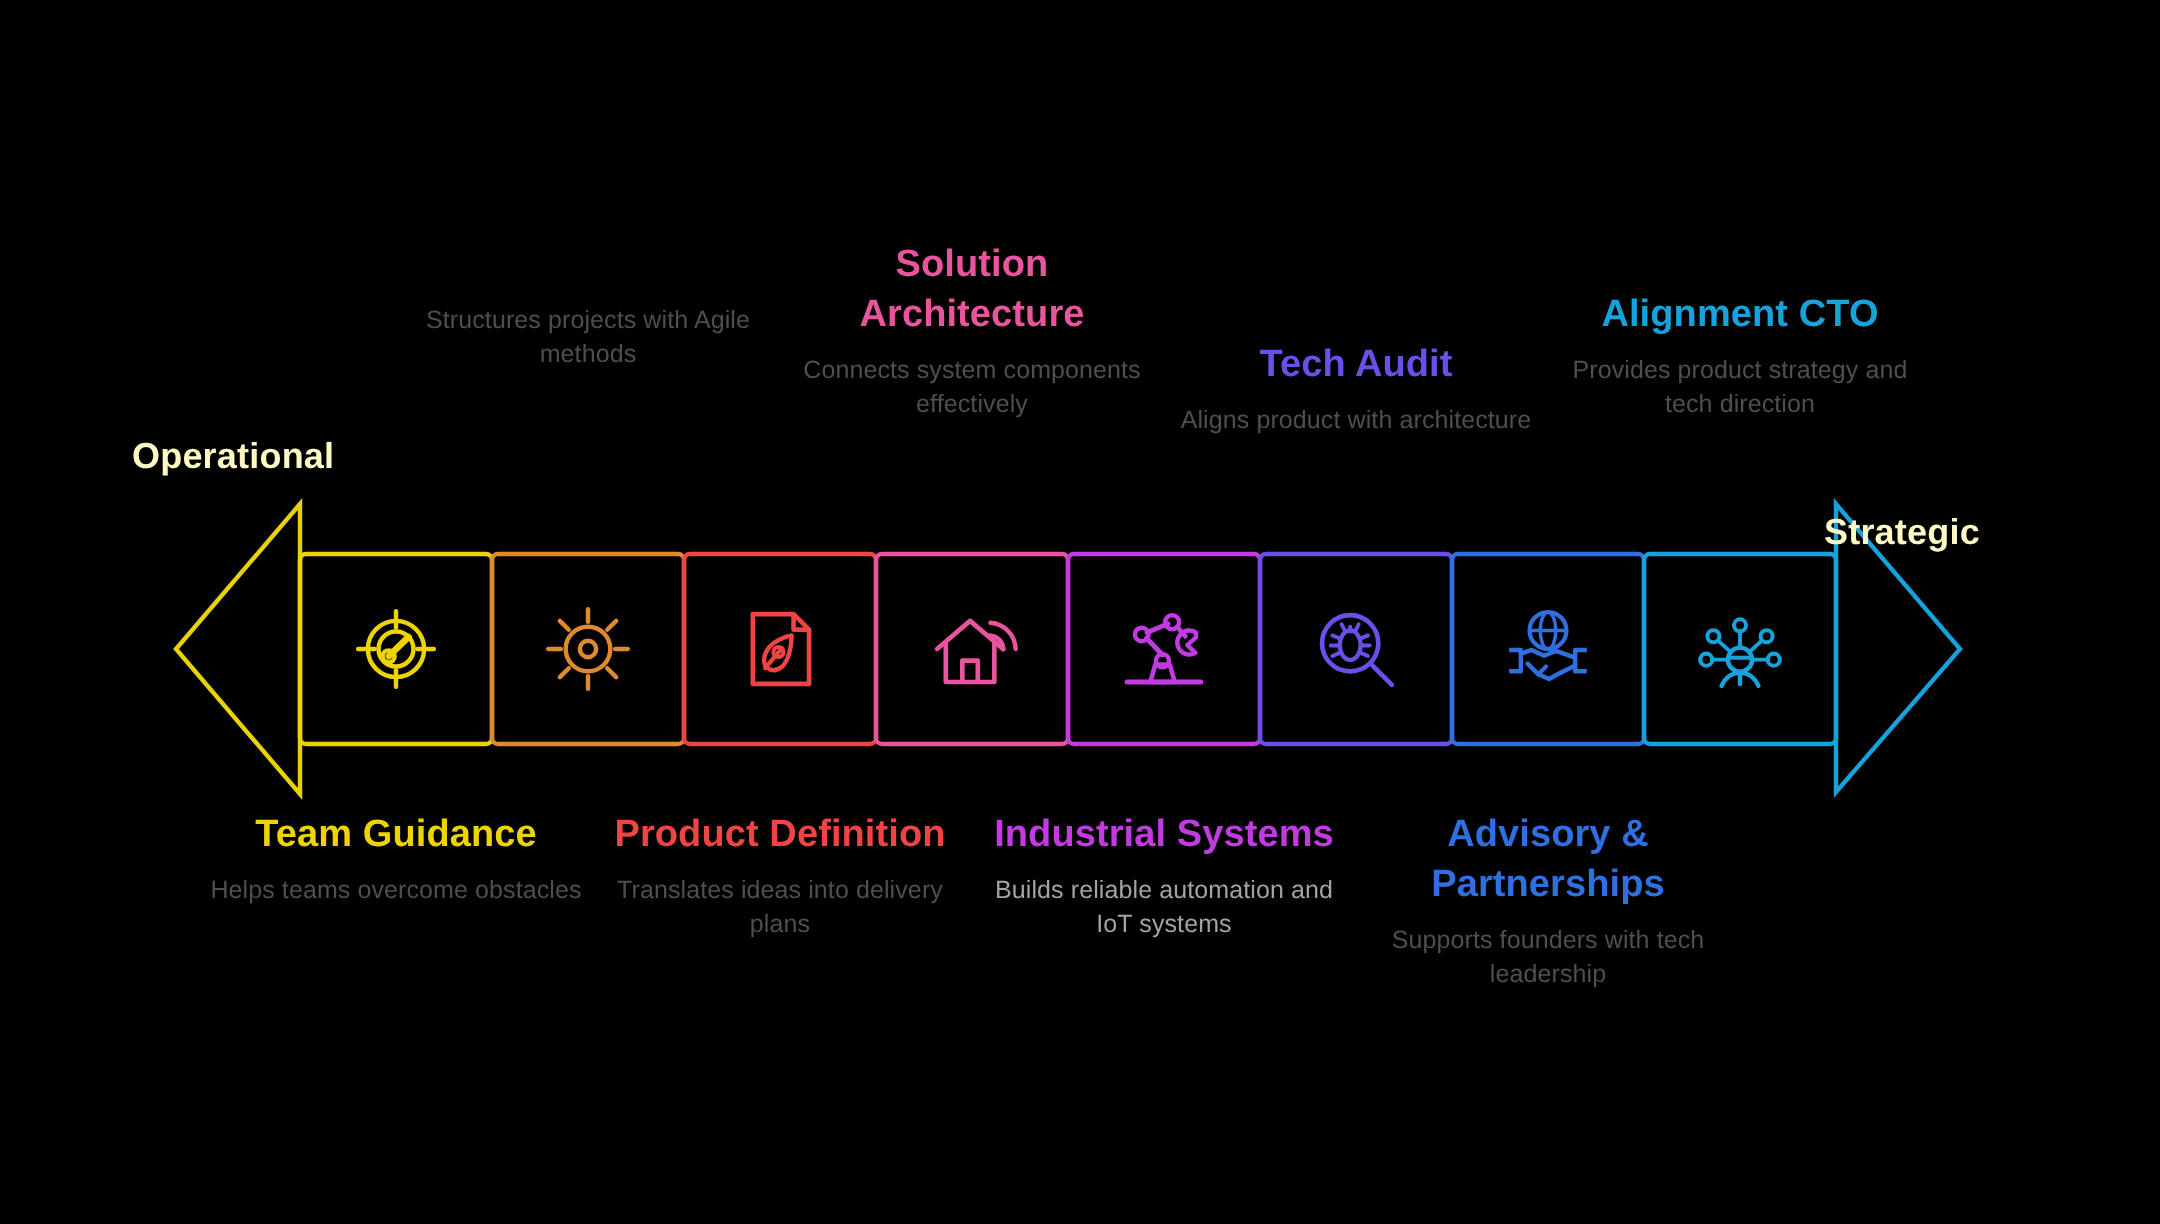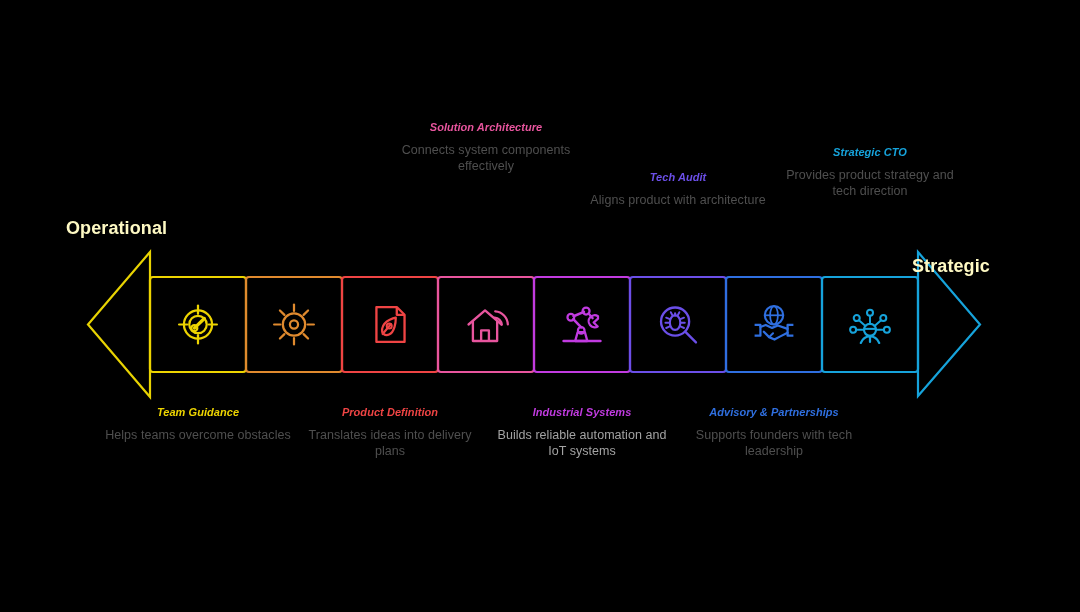--- a/index.html
+++ b/index.html
@@ -35,25 +35,24 @@
     font-weight: 700;
     letter-spacing: 0.1px;
     white-space: nowrap;
   }
   .cluster {
     position: absolute;
     text-align: center;
     width: 190px;
   }
   .cluster .title {
-    font-size: 11px;
+    font-size: 19px;
     font-weight: 700;
     line-height: 1.32;
     letter-spacing: 0.05px;
-    font-style: italic;
   }
   .cluster .desc {
     font-size: 12.5px;
     font-weight: 400;
     line-height: 1.33;
     color: #4f4f4f;
     margin-top: 7px;
     letter-spacing: 0.05px;
   }
   .cluster.top .desc { margin-top: 7px; }
@@ -194,20 +193,21 @@
 
   <div class="endcap-label" id="left-endcap" style="left:66px; top:218px;">Operational</div>
   <div class="endcap-label" id="right-endcap" style="left:912px; top:218px;margin-top:38px;">Strategic</div>
 
   <div id="clusters">
       <div class="cluster bottom" style="left: 103px; top: 405px;">
         <div class="title" style="color: rgb(237, 212, 0);">Team Guidance</div>
         <div class="desc" style="color: rgb(79, 79, 79);">Helps teams overcome obstacles</div>
       </div>
       <div class="cluster top" style="left: 199px; top: 145px;">
+        <div class="desc" style="color: rgb(79, 79, 79);">Structures projects with Agile methods</div>
       </div>
       <div class="cluster bottom" style="left: 295px; top: 405px;">
         <div class="title" style="color: rgb(239, 68, 68);">Product Definition</div>
         <div class="desc" style="color: rgb(79, 79, 79);">Translates ideas into delivery plans</div>
       </div>
       <div class="cluster top" style="left: 391px; top: 120px;">
         <div class="title" style="color: rgb(232, 85, 158);">Solution Architecture</div>
         <div class="desc" style="color: rgb(79, 79, 79);">Connects system components effectively</div>
       </div>
       <div class="cluster bottom" style="left: 487px; top: 405px;">
@@ -216,18 +216,18 @@
       </div>
       <div class="cluster top" style="left: 583px; top: 170px;">
         <div class="title" style="color: rgb(107, 79, 232);">Tech Audit</div>
         <div class="desc" style="color: rgb(79, 79, 79);">Aligns product with architecture</div>
       </div>
       <div class="cluster bottom" style="left: 679px; top: 405px;">
         <div class="title" style="color: rgb(47, 111, 224);">Advisory &amp; Partnerships</div>
         <div class="desc" style="color: rgb(79, 79, 79);">Supports founders with tech leadership</div>
       </div>
       <div class="cluster top" style="left: 775px; top: 145px;">
-        <div class="title" style="color: rgb(22, 163, 219);">Strategic CTO</div>
+        <div class="title" style="color: rgb(22, 163, 219);">Alignment CTO</div>
         <div class="desc" style="color: rgb(79, 79, 79);">Provides product strategy and tech direction</div>
       </div>
     </div>
 
 </div>
 
 </body></html>

